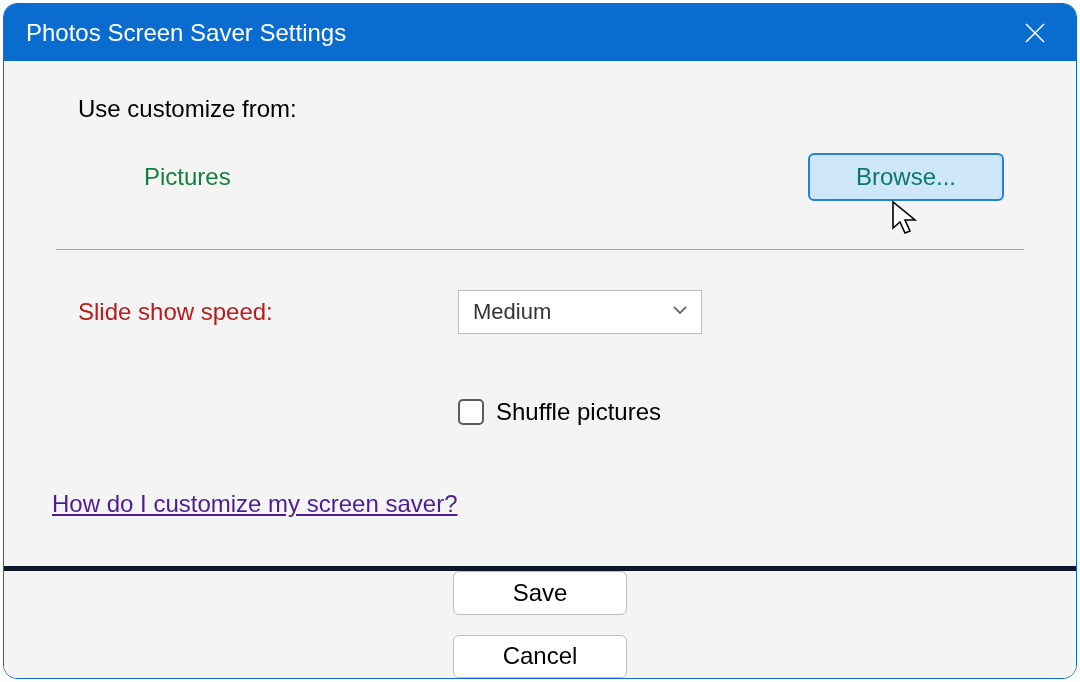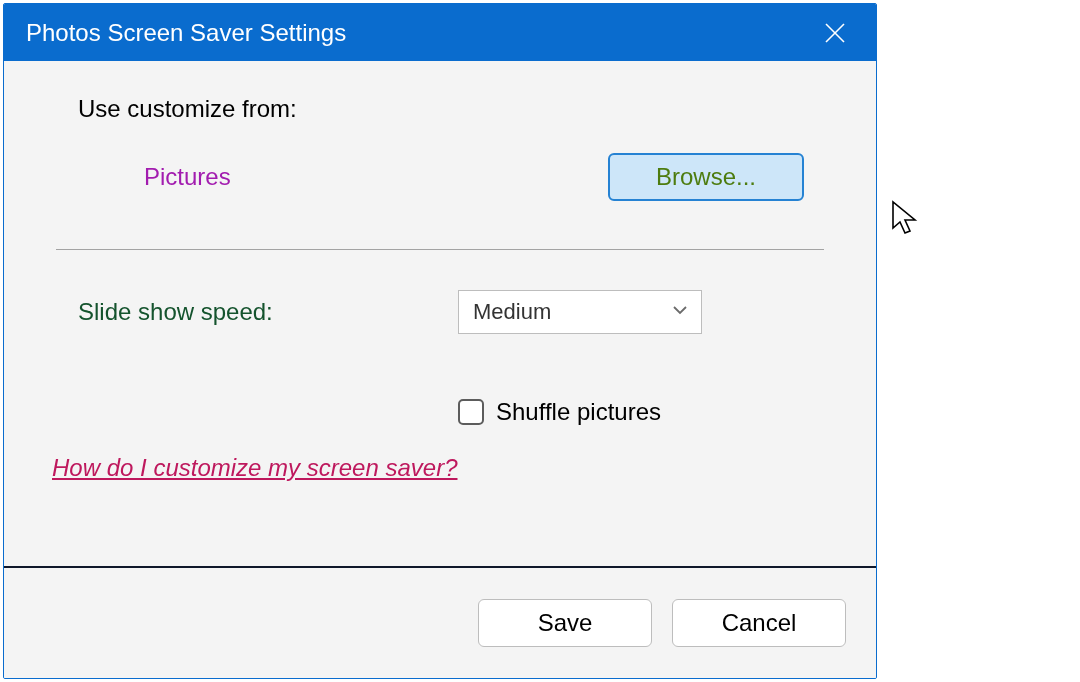--- a/index.html
+++ b/index.html
@@ -5,25 +5,25 @@
     * { box-sizing: border-box; margin: 0; padding: 0; }
     body {
       font-family: "Segoe UI", Tahoma, sans-serif;
       background: #ffffff;
       width: 1080px;
       height: 682px;
       position: relative;
       overflow: hidden;
     }
     .window {
-      width: 874px;
+      width: 1074px;
       height: 676px;
       margin: 3px;
       border: 1px solid #0a6cce;
-      border-radius: 2px;
+      border-radius: 14px;
       overflow: hidden;
       background: #f4f4f4;
       display: flex;
       flex-direction: column;
     }
     .titlebar {
       height: 57px;
       background: #0a6cce;
       display: flex;
       align-items: center;
@@ -57,46 +57,46 @@
     .row-folder {
       display: flex;
       align-items: center;
       justify-content: space-between;
       margin-top: 30px;
       margin-left: 88px;
       margin-right: 20px;
     }
     .folder-name {
       font-size: 24px;
-      color: #a21caf;
+      color: #15803d;
     }
     .browse-btn {
       width: 196px;
       height: 48px;
       background: #cde6f9;
       border: 2px solid #2582d3;
       border-radius: 6px;
       font-size: 24px;
-      color: #4d7c0f;
+      color: #0f766e;
       cursor: pointer;
       font-family: inherit;
     }
     .divider {
       height: 1px;
       background: #a3a3a3;
       margin: 48px 0 40px 0;
     }
     .row-speed {
       display: flex;
       align-items: center;
       margin-left: 22px;
     }
     .speed-label {
       font-size: 24px;
-      color: #14532d;
+      color: #b91c1c;
       width: 380px;
     }
     .speed-select {
       position: relative;
       width: 244px;
       height: 44px;
       border: 1px solid #bdbdbd;
       background: #ffffff;
       display: flex;
       align-items: center;
@@ -125,37 +125,37 @@
       background: #ffffff;
       margin-right: 12px;
       cursor: pointer;
     }
     .shuffle-label {
       font-size: 24px;
       color: #000;
     }
     .help-link {
       display: inline-block;
-      margin-top: 28px;
+      margin-top: 64px;
       margin-left: -4px;
       font-size: 24px;
-      color: #be185d;
+      color: #4c1d95;
       text-decoration: underline;
       cursor: pointer;
-      font-style: italic;
     }
     .footer {
-      border-top: 2px solid #0f172a;
+      border-top: 5px solid #0f172a;
       height: 112px;
       display: flex;
       align-items: center;
       justify-content: flex-end;
       padding: 0 30px;
       gap: 20px;
       background: #f4f4f4;
+      flex-direction: column;
     }
     .footer-btn {
       width: 174px;
       height: 48px;
       background: #ffffff;
       border: 1px solid #bdbdbd;
       border-radius: 6px;
       font-size: 24px;
       color: #000;
       cursor: pointer;

